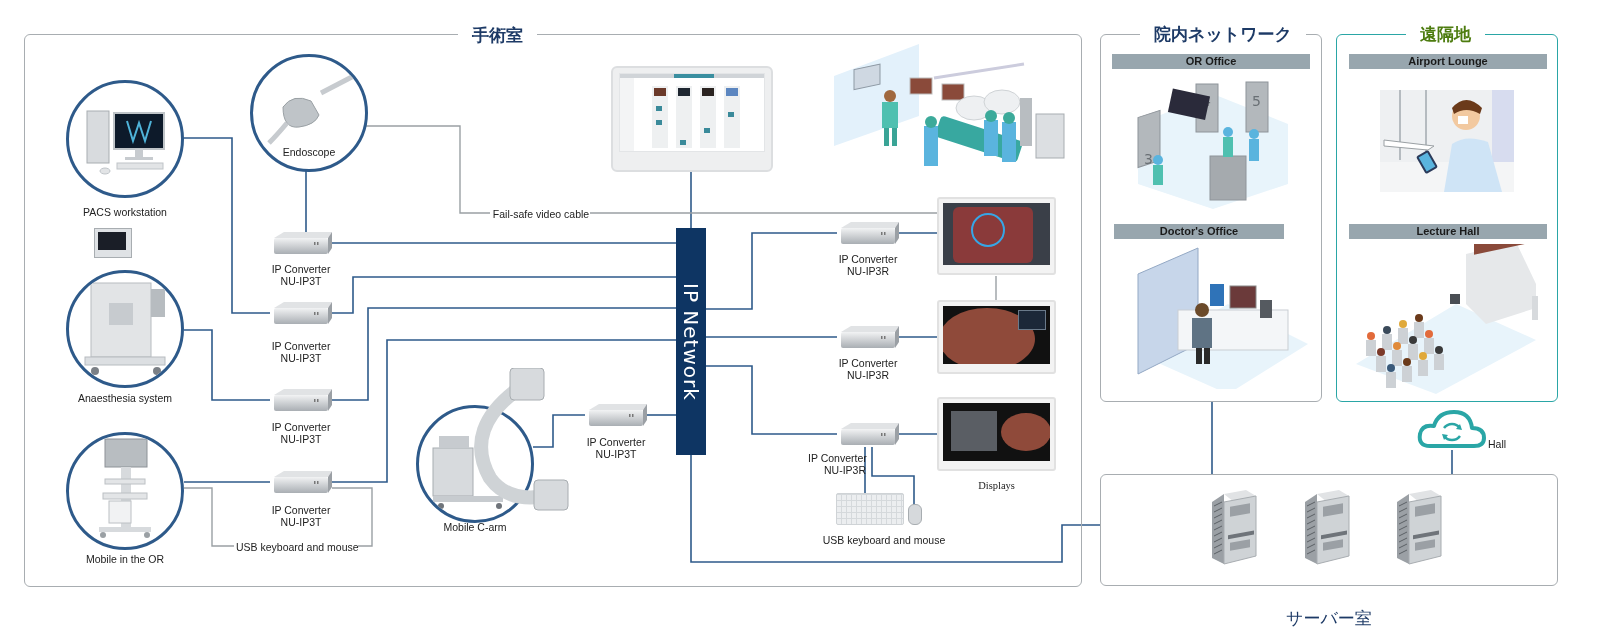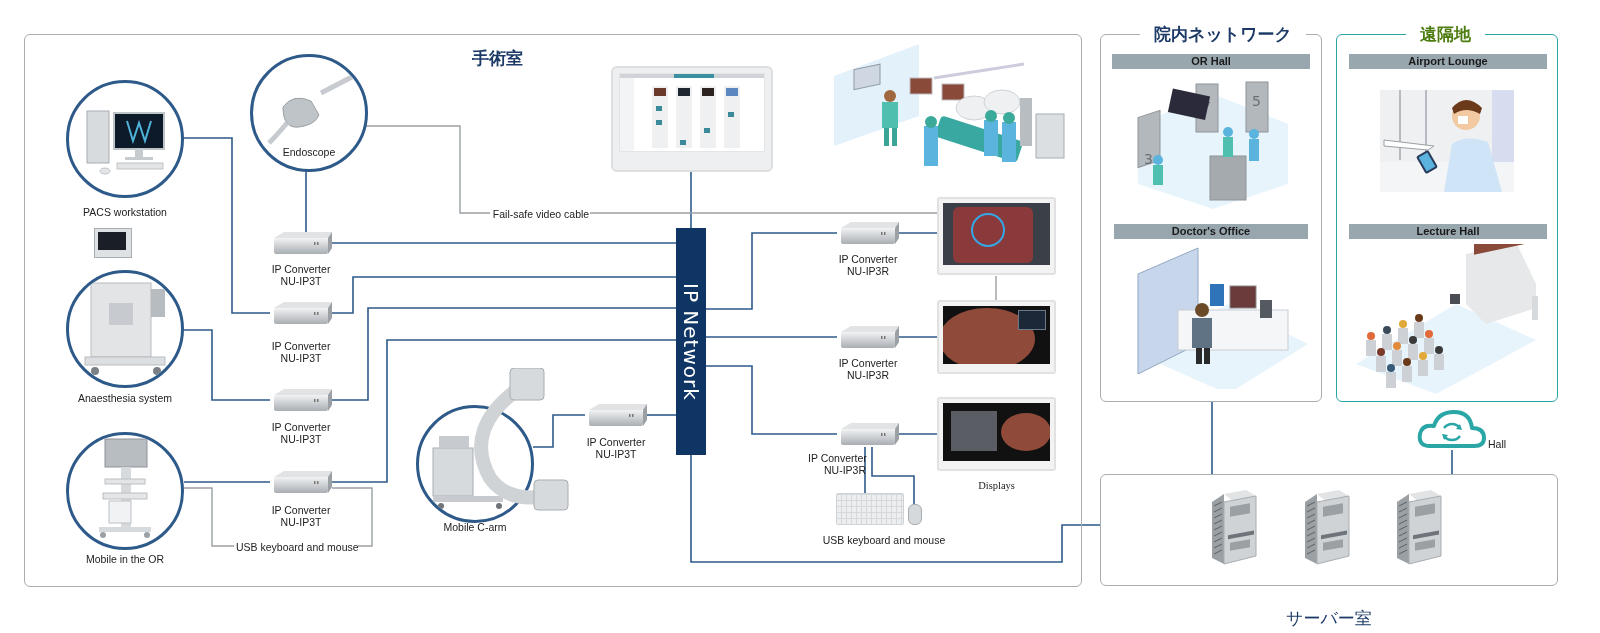--- a/index.html
+++ b/index.html
@@ -75,21 +75,21 @@
     <polyline points="590,213 996,213 996,198"></polyline>
 
     <polyline points="996,276 996,300"></polyline>
 
     <polyline points="184,488 212,488 212,546 234,546"></polyline>
     <polyline points="358,546 372,546 372,488 332,488"></polyline>
   </g>
 </svg>
 
 <div class="panel" style="left:24px; top:34px; width:1058px; height:553px;"></div>
-<div class="panel-title" style="left:458px; top:25px;margin-top:23px;">手術室</div>
+<div class="panel-title" style="left:458px; top:25px;">手術室</div>
 
 <div class="circle" style="left:66px; top:80px; width:118px; height:118px;">
   <svg width="112" height="112">
     <rect x="18" y="28" width="22" height="52" fill="#d8dbde" stroke="#a8adb1"></rect>
     <rect x="45" y="30" width="50" height="36" fill="#0d1a2a" stroke="#bfc4c8" stroke-width="2"></rect>
     <path d="M58 38 l6 20 6-18 6 18 6-20" stroke="#4fb3d9" stroke-width="2" fill="none"></path>
     <rect x="66" y="66" width="8" height="8" fill="#c7cbcf"></rect>
     <rect x="56" y="74" width="28" height="3" fill="#c7cbcf"></rect>
     <rect x="48" y="80" width="46" height="6" fill="#e2e4e6" stroke="#bfc4c8"></rect>
     <ellipse cx="36" cy="88" rx="5" ry="3" fill="#e2e4e6" stroke="#bfc4c8"></ellipse>
@@ -366,40 +366,40 @@
 <div class="label" style="left:937px; top:480px; width:119px;font-family:Liberation Serif, serif;">Displays</div>
 
 <div class="abs" style="left:836px; top:493px; width:66px; height:30px; background:#eceef0; border:1px solid #cfd3d6; border-radius:2px;
             background-image: repeating-linear-gradient(90deg, transparent 0 4px, #d5d9dc 4px 5px), repeating-linear-gradient(0deg, transparent 0 5px, #d5d9dc 5px 6px);"></div>
 <div class="abs" style="left:908px; top:504px; width:12px; height:19px; background:#d6d9dc; border:1px solid #a8adb1; border-radius:6px;"></div>
 <div class="label" style="left:822px; top:534px; width:124px;">USB keyboard and mouse</div>
 
 <div class="panel" style="left:1100px; top:34px; width:222px; height:368px;"></div>
 <div class="panel-title" style="left:1140px; top:24px;">院内ネットワーク</div>
 
-<div class="bar-label" style="left:1112px; top:54px; width:198px;">OR Hall</div>
+<div class="bar-label" style="left:1112px; top:54px; width:198px;">OR Office</div>
 <svg class="abs" width="190" height="135" style="left:1118px; top:74px;">
   <polygon points="20,50 95,20 170,50 170,110 95,135 20,110" fill="#e8f4fb"></polygon>
   <rect x="20" y="44" width="22" height="50" fill="#b3b8bc" stroke="#8e949a" transform="skewY(-18) translate(0,6)"></rect>
   <text x="26" y="90" font-size="14" fill="#6a7075" font-family="DejaVu Sans, sans-serif">3</text>
   <rect x="78" y="10" width="22" height="48" fill="#b3b8bc" stroke="#8e949a"></rect>
   <text x="84" y="32" font-size="14" fill="#6a7075" font-family="DejaVu Sans, sans-serif">4</text>
   <rect x="128" y="8" width="22" height="50" fill="#b3b8bc" stroke="#8e949a"></rect>
   <text x="134" y="32" font-size="14" fill="#6a7075" font-family="DejaVu Sans, sans-serif">5</text>
   <rect x="52" y="18" width="38" height="24" fill="#2a2a3a" transform="rotate(12 70 30)"></rect>
   <rect x="92" y="82" width="36" height="44" fill="#a5aaae" stroke="#8e949a"></rect>
   <circle cx="40" cy="86" r="5" fill="#5ab4de"></circle>
     <rect x="35" y="91" width="10" height="20" fill="#4fc0b0"></rect>
   <circle cx="110" cy="58" r="5" fill="#5ab4de"></circle>
     <rect x="105" y="63" width="10" height="20" fill="#4fc0b0"></rect>
   <circle cx="136" cy="60" r="5" fill="#5ab4de"></circle>
     <rect x="131" y="65" width="10" height="22" fill="#5ab4de"></rect>
 </svg>
 
-<div class="bar-label" style="left:1114px; top:224px; width:194px;">Doctor's Office</div>
+<div class="bar-label" style="left:1114px; top:224px; width:170px;">Doctor's Office</div>
 <svg class="abs" width="190" height="145" style="left:1118px; top:244px;">
   <polygon points="20,110 110,60 190,100 110,150" fill="#e8f4fb"></polygon>
   <polygon points="20,30 80,4 80,100 20,130" fill="#c7d6ea" stroke="#93a8c4"></polygon>
   <rect x="60" y="66" width="110" height="40" fill="#f4f6f8" stroke="#c9ced3"></rect>
   <rect x="112" y="42" width="26" height="22" fill="#6b3a3a" stroke="#888"></rect>
   <rect x="92" y="40" width="14" height="22" fill="#2f73b8"></rect>
   <rect x="142" y="56" width="12" height="18" fill="#555a60"></rect>
   <circle cx="84" cy="66" r="7" fill="#6b4a2a"></circle>
   <rect x="74" y="74" width="20" height="30" fill="#5f7384"></rect>
   <rect x="78" y="104" width="6" height="16" fill="#2a2a2a"></rect>

